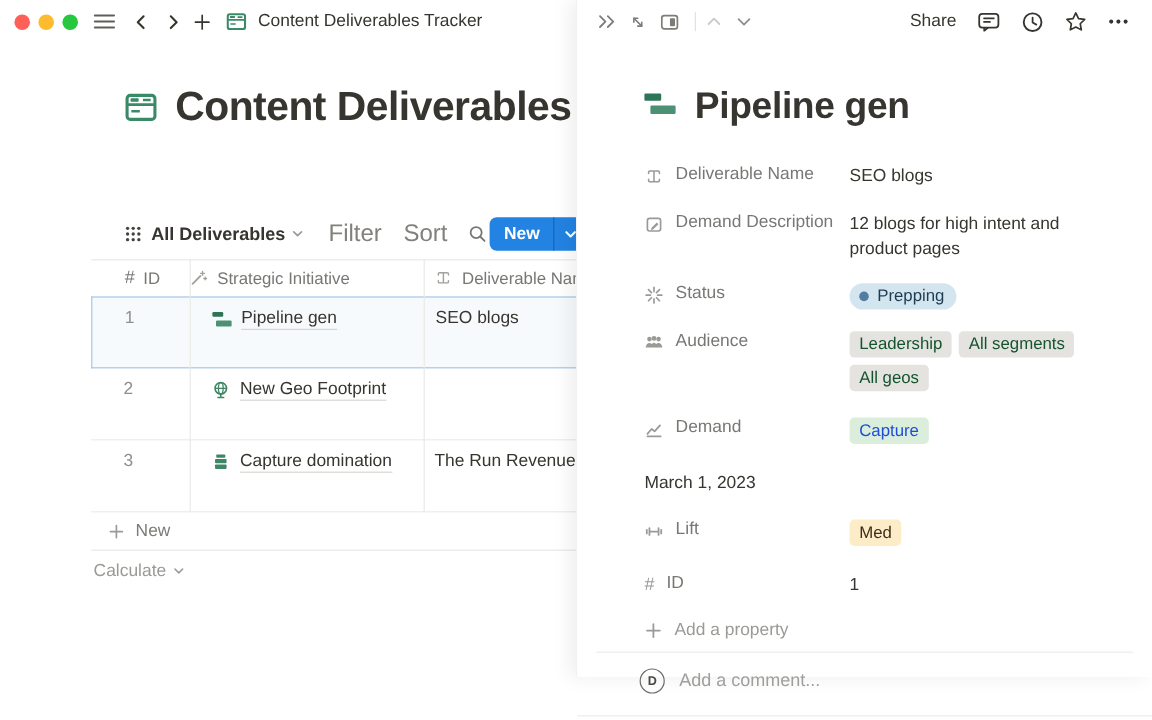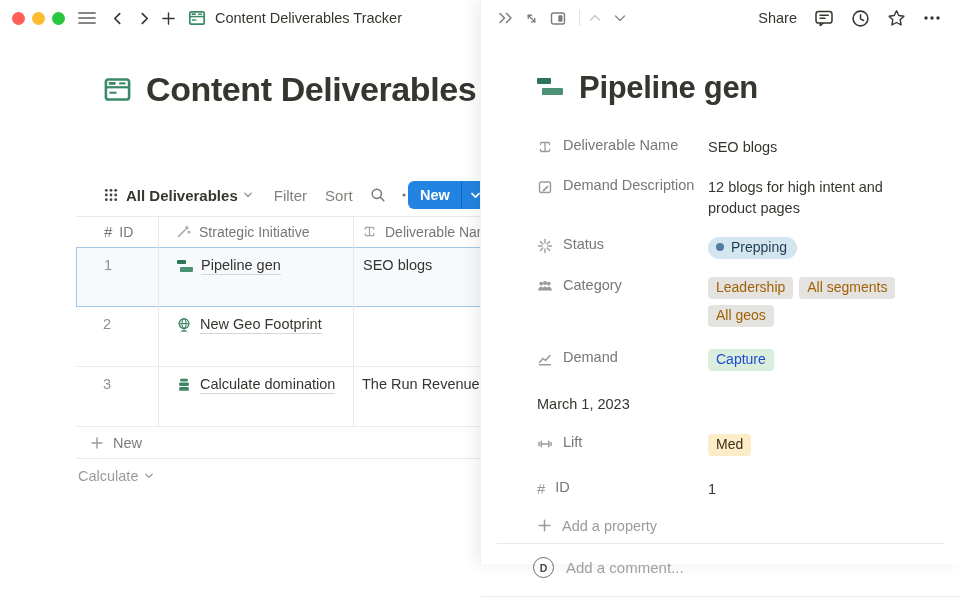--- a/index.html
+++ b/index.html
@@ -14,35 +14,35 @@
   .light { width:13px; height:13px; border-radius:50%; }
   .l-red{background:#fe5f57;} .l-yel{background:#febb2e;} .l-grn{background:#27c73f;}
   .tb-ic { margin-left:13px; display:flex; align-items:center; }
   .tb-title { margin-left:9px; font-size:14.5px; color:#37352f; white-space:nowrap; }
 
   .h1block { position:absolute; top:70px; left:103px; display:flex; align-items:center; gap:14px; white-space:nowrap; }
   .h1text { font-size:34px; font-weight:700; letter-spacing:-0.4px; color:#37352f; }
 
   .viewbar { position:absolute; top:180px; left:104px; height:30px; display:flex; align-items:center; }
   .vb-name { font-size:15px; font-weight:600; margin-left:8px; }
-  .vb-gray { font-size:15px; color:#82817d; }
+  .vb-gray { font-size:20px; color:#82817d; }
   .newbtn { position:absolute; top:181px; left:408px; width:88px; height:28px; background:#2383e2; border-radius:6px;
     display:flex; align-items:center; color:#fff; font-size:14.5px; font-weight:600; }
   .newbtn .nb-label { padding:0 11px 0 12px; }
   .newbtn .nb-split { width:1px; align-self:stretch; background:rgba(9,64,121,.45); }
   .newbtn .nb-chev { padding:0 8px; display:flex; }
 
   .rule { position:absolute; top:216px; left:76px; width:884px; border-top:1px solid #e9e9e7; }
 
   .table { position:absolute; top:216px; left:76px; width:432px; }
   .trow { display:flex; }
   .c1 { width:82px; flex:none; } .c2 { width:195px; flex:none; } .c3 { width:155px; flex:none; }
   .thead { height:31px; align-items:center; color:#787774; font-size:14px; }
   .thead .c1 { padding-left:28px; display:flex; gap:7px; align-items:center; }
-  .thead .c2 { padding-left:18px; display:flex; gap:8px; align-items:flex-start; }
+  .thead .c2 { display:flex; gap:8px; align-items:flex-start; }
   .thead .c3 { padding-left:9px; display:flex; gap:8px; align-items:center; white-space:nowrap; }
   .drow { height:60px; font-size:14.5px; }
   .drow .c1 { padding:9px 0 0 27px; color:#8f8f8b; }
   .drow .c2 { padding:9px 0 0 18px; display:flex; gap:8px; align-items:flex-start; }
   .drow .c3 { padding:9px 0 0 9px; white-space:nowrap; overflow:hidden; }
   .row-sel { background:#f7fafd; border:1.5px solid #a6c7e7; border-right:none; }
   .row-sep { border-bottom:1px solid #edecea; }
   .rtitle { font-weight:500; color:#37352f; border-bottom:1px solid #d8d6d1; padding-bottom:1px; white-space:nowrap; }
   .vline { position:absolute; top:0; height:211px; width:1px; background:#e9e9e7; }
   .newrow { display:flex; align-items:center; height:32px; padding-left:14px; gap:9px;
@@ -67,21 +67,21 @@
   .pipeicon-sm .b1 { position:absolute; top:1px; left:0; width:9px; height:4px; border-radius:1px; background:#2e7457; }
   .pipeicon-sm .b2 { position:absolute; top:8px; left:3px; width:13px; height:5px; border-radius:1px; background:#4c9173; }
 
   .props { position:absolute; top:137px; left:56px; width:388px; }
   .prow { display:flex; align-items:flex-start; }
   .plabel { width:171px; flex:none; display:flex; gap:10px; align-items:flex-start; color:#787774; font-size:14.5px; }
   .plabel .pic { margin-top:2px; flex:none; }
   .pvalue { width:205px; font-size:14.5px; color:#37352f; line-height:21px; }
   .mb19{margin-bottom:19px;} .mb18{margin-bottom:18px;} .mb17{margin-bottom:17px;} .mb16{margin-bottom:16px;}
   .pill { display:inline-block; padding:1px 8px 2px; border-radius:4px; font-size:14px; line-height:19px;
-    background:#e4e3e0; color:#a16207; margin:0 6px 6px 0; white-space:nowrap; }
+    background:#e4e3e0; color:#14532d; margin:0 6px 6px 0; white-space:nowrap; }
   .pill-green { background:#dbeddb; color:#1d4ed8; }
   .pill-yellow { background:#fdecc8; color:#402c1b; }
   .pill-status { display:inline-flex; align-items:center; gap:7px; padding:1px 10px 2px 8px; border-radius:12px;
     background:#d3e5ef; color:#1f3c53; font-size:14px; line-height:19px; }
   .sdot { width:8px; height:8px; border-radius:50%; background:#527ca0; flex:none; }
   .addprop { display:flex; align-items:center; gap:10px; color:#9b9a97; font-size:14.5px; }
   .hashsym { font-size:15px; color:#9b9a97; line-height:16px; font-weight:400; }
   .hashsym.dk { color:#787774; }
 
   .cdiv { position:absolute; top:543px; left:16px; right:16px; border-top:1px solid #ebebea; }
@@ -258,21 +258,21 @@
     <div class="trow drow row-sep">
       <div class="c1">3</div>
       <div class="c2">
         <span style="margin-top:1px">
           <svg width="16" height="16" viewBox="0 0 16 16">
               <rect x="4.2" y="1.8" width="7.6" height="2.6" rx="0.8" fill="#3f8665"></rect>
               <rect x="3.2" y="5.4" width="9.6" height="3.6" rx="0.8" fill="#3f8665"></rect>
               <rect x="3.2" y="10" width="9.6" height="3.8" rx="0.8" fill="#3f8665"></rect>
             </svg>
         </span>
-        <span class="rtitle">Calculate domination</span>
+        <span class="rtitle">Capture domination</span>
       </div>
       <div class="c3">The Run Revenue S</div>
     </div>
 
     <div class="newrow">
       <span>
         <svg width="14" height="14" viewBox="0 0 14 14">
             <path d="M7 2v10M2 7h10" stroke="#9b9a97" stroke-width="1.4" stroke-linecap="round" fill="none"></path>
           </svg>
       </span>
@@ -420,21 +420,21 @@
               <g fill="#9b9a97">
                 <circle cx="4.2" cy="4.6" r="1.9"></circle>
                 <circle cx="8" cy="4" r="2"></circle>
                 <circle cx="11.8" cy="4.6" r="1.9"></circle>
                 <path d="M1 11.6c.3-2.2 1.6-3.8 3.2-3.8 1 0 1.9.6 2.5 1.6-.5.6-.9 1.4-1.1 2.2z"></path>
                 <path d="M5.3 11.6C5.7 9.2 6.8 7.6 8 7.6s2.3 1.6 2.7 4z"></path>
                 <path d="M10.4 11.6c-.2-.8-.6-1.6-1.1-2.2.6-1 1.5-1.6 2.5-1.6 1.6 0 2.9 1.6 3.2 3.8z"></path>
               </g>
             </svg>
         </span>
-        <span>Category</span>
+        <span>Audience</span>
       </div>
       <div class="pvalue">
         <span class="pill">Leadership</span><span class="pill">All segments</span><span class="pill">All geos</span>
       </div>
     </div>
 
     <div class="prow mb17">
       <div class="plabel">
         <span class="pic">
           <svg width="16" height="16" viewBox="0 0 16 16">

